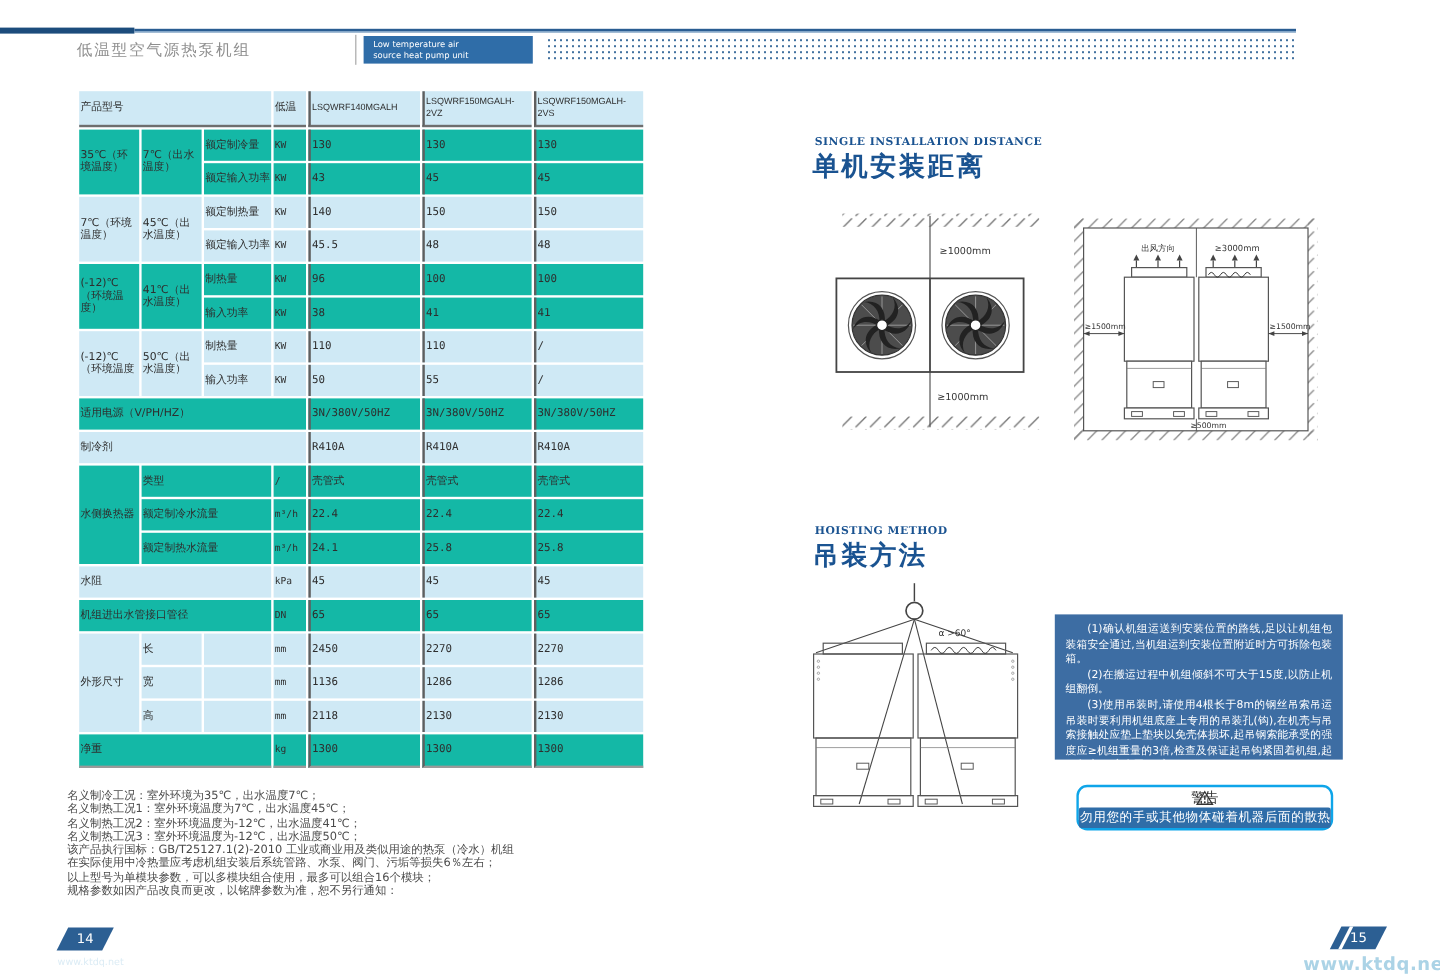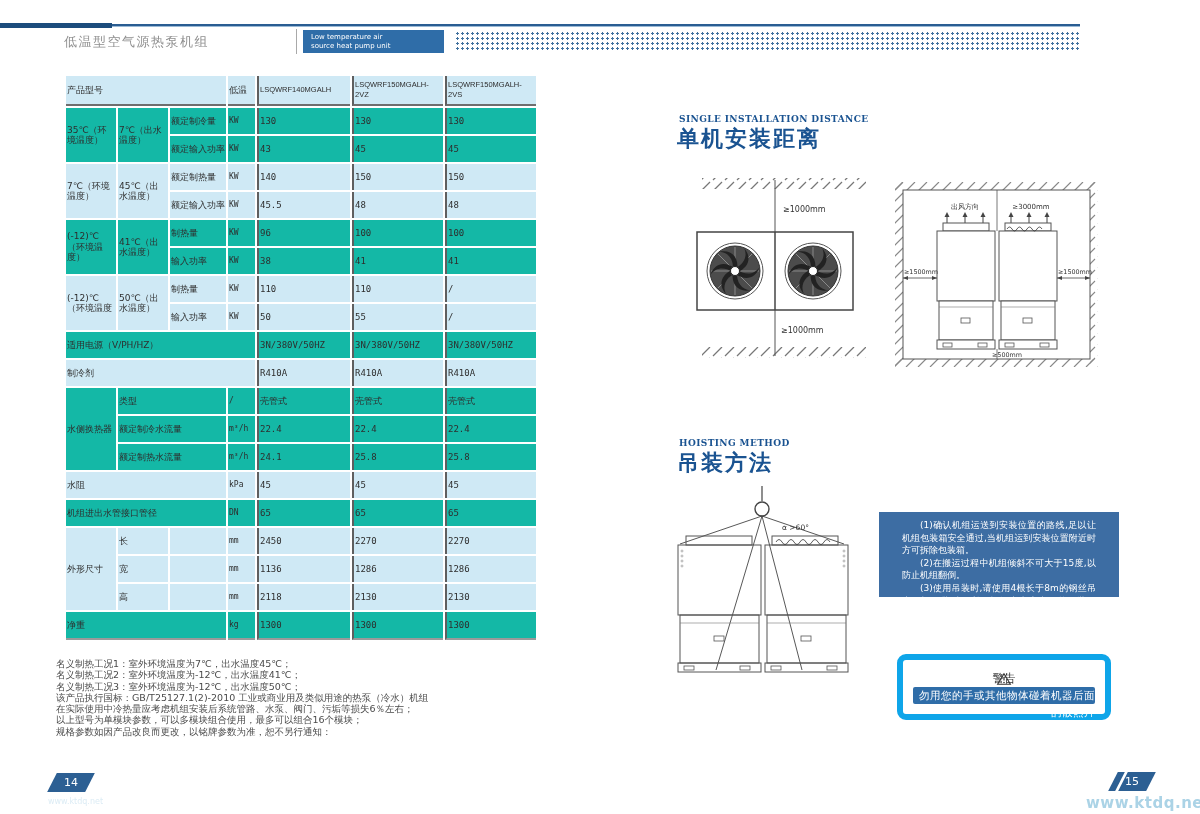--- a/index.html
+++ b/index.html
@@ -38,27 +38,27 @@
   
   .sec-en{font-family:"DejaVu Serif",serif;font-weight:bold;font-size:9px;color:#1a5391;letter-spacing:.4px}
   .sec-cn{font-family:Liberation Mono, monospace;font-weight:bold;font-size:22px;color:#1a5391;letter-spacing:2px}
   #s1en{left:679px;top:114px} #s1cn{left:677px;top:124px}
   #s2en{left:679px;top:438px} #s2cn{left:677px;top:448px}
 
   svg{position:absolute;overflow:visible}
   svg text{font-family:"DejaVu Sans",sans-serif;fill:#333}
 
   
-  #info-box{left:879px;top:512px;width:240px;height:85px;background:#3d6da3;color:#fff;
-            font-size:9px;line-height:12.6px;padding:7px 23px;box-sizing:border-box;text-align:justify}
+  #info-box{left:879px;top:512px;width:240px;height:121px;background:#3d6da3;color:#fff;
+            font-size:9px;line-height:12.6px;padding:7px 9px;box-sizing:border-box;text-align:justify}
   #info-box p{margin:0;text-indent:2em}
 
   
-  #warning{left:897px;top:654px;width:214px;border:6px solid #0ea5e9;border-radius:9px;
-           background:#fff;padding:10px;box-sizing:border-box}
+  #warning{left:897px;top:654px;width:214px;border:2px solid #0ea5e9;border-radius:9px;
+           background:#fff;padding:0;box-sizing:border-box}
   #warn-top{height:17px;display:flex;align-items:center;justify-content:center;gap:4px;
             color:#333;font-size:11.5px}
   #warn-bot{background:#2f6da8;color:#fff;font-size:10.5px;text-align:right;line-height:17px;
             height:17px;border-radius:2px;letter-spacing:.5px}
 
   
   .ptag{position:absolute;width:38px;height:19px;background:#2c5f93;color:#fff;font-size:11px;
         text-align:center;transform:skewX(-27deg)}
   .ptag span{display:block;transform:skewX(27deg);line-height:19px}
   #p14{left:52px;top:773px} #p15{left:1113px;top:772px}
@@ -238,20 +238,21 @@
   <td colspan="3">净重</td>
   <td class="u">kg</td>
   <td class="v num">1300</td>
   <td class="v num">1300</td>
   <td class="v num">1300</td>
 </tr>
 </tbody>
   </table>
 
 <div class="abs" id="notes">
+  <div>名义制冷工况：室外环境为35℃，出水温度7℃；</div>
   <div>名义制热工况1：室外环境温度为7℃，出水温度45℃；</div>
   <div>名义制热工况2：室外环境温度为-12℃，出水温度41℃；</div>
   <div>名义制热工况3：室外环境温度为-12℃，出水温度50℃；</div>
   <div>该产品执行国标：GB/T25127.1(2)-2010 工业或商业用及类似用途的热泵（冷水）机组</div>
   <div>在实际使用中冷热量应考虑机组安装后系统管路、水泵、阀门、污垢等损失6％左右；</div>
   <div>以上型号为单模块参数，可以多模块组合使用，最多可以组合16个模块；</div>
   <div>规格参数如因产品改良而更改，以铭牌参数为准，恕不另行通知：</div>
 </div>
 
 <div class="abs sec-en" id="s1en">SINGLE INSTALLATION DISTANCE</div>

